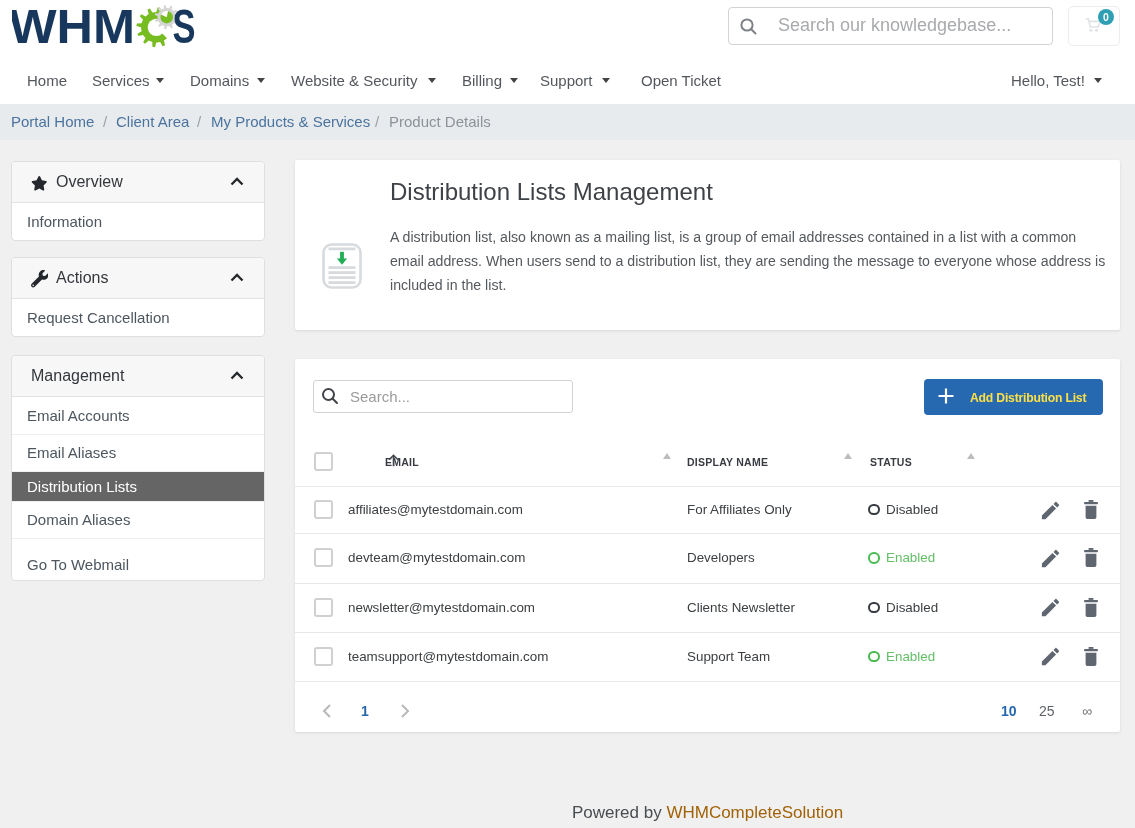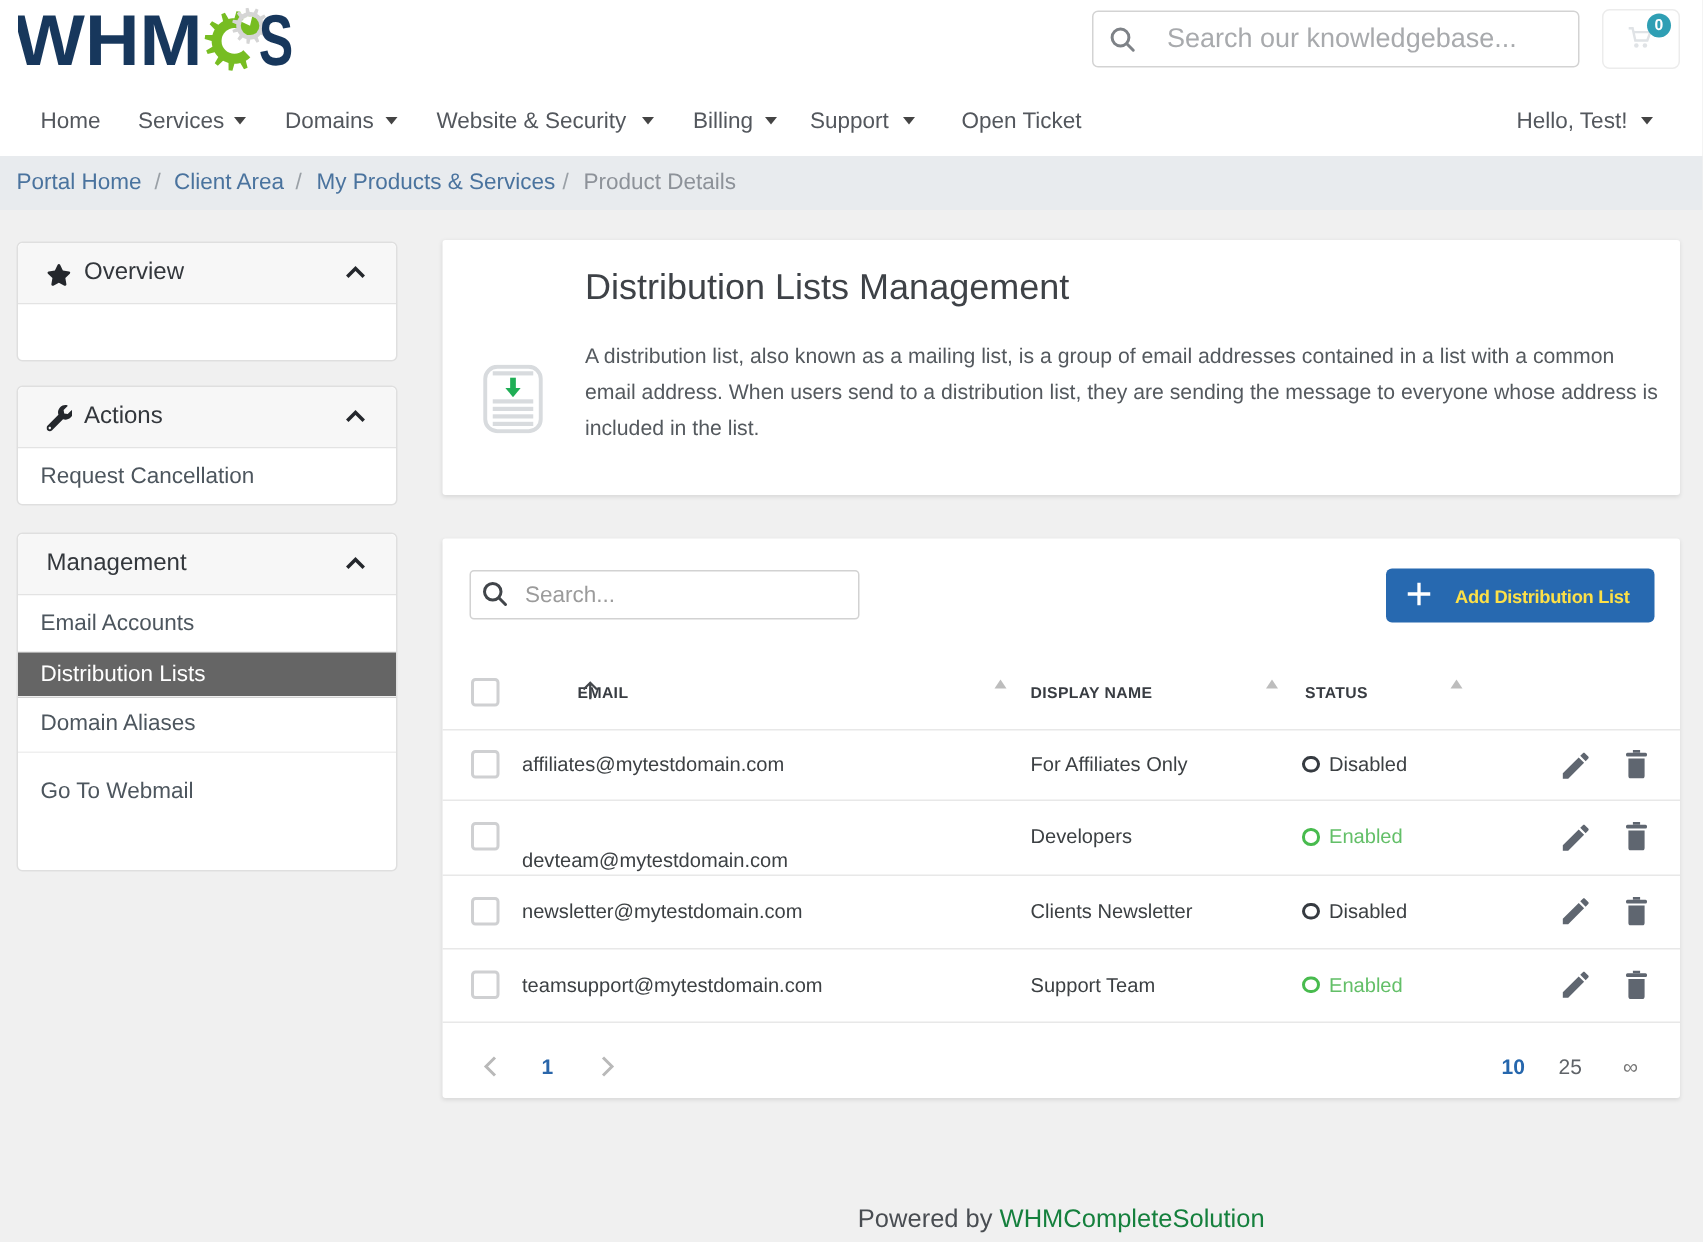--- a/index.html
+++ b/index.html
@@ -96,20 +96,23 @@
 <div class="panel" style="top:161px; height:80px;">
   <div class="phead">
     <svg class="abs" style="left:19px; top:14px;" width="16.5" height="14.7" viewBox="0 0 576 512">
         <path d="M316.9 18C311.6 7 300.4 0 288.1 0s-23.4 7-28.8 18L195 150.3 51.4 171.5c-12 1.8-22 10.2-25.7 21.7s-.7 24.2 7.9 32.7L137.8 327 113.2 470.9c-2 12 3 24.2 12.9 31.3s23 8 33.8 2.3l128.3-68.5 128.3 68.5c10.8 5.7 23.9 4.9 33.8-2.3s14.9-19.3 12.9-31.3L438.5 327 542.7 225.9c8.6-8.5 11.7-21.2 7.9-32.7s-13.7-19.9-25.7-21.7L381.2 150.3 316.9 18z" fill="#24272c"></path>
       </svg>
     <div class="lbl">Overview</div>
     <svg class="chev" viewBox="0 0 14 9">
         <path d="M1.5 7.5 L7 2 L12.5 7.5" fill="none" stroke="#24272c" stroke-width="2.3"></path>
       </svg>
   </div>
+  <div class="srow">
+      <div class="t">Information</div>
+    </div>
 </div>
 
 <div class="panel" style="top:257px; height:80px;">
   <div class="phead">
     <svg class="abs" style="left:18.5px; top:12px;" width="17.5" height="17.5" viewBox="0 0 512 512">
         <path d="M507.73 109.1c-2.24-9.03-13.54-12.09-20.12-5.51l-74.36 74.36-67.88-11.31-11.31-67.88 74.36-74.36c6.62-6.62 3.43-17.9-5.66-20.16-47.38-11.74-99.55.91-136.58 37.93-39.64 39.64-50.55 97.1-34.05 147.2L18.74 402.76c-24.99 24.99-24.99 65.51 0 90.5 24.99 24.99 65.51 24.99 90.5 0l213.21-213.21c50.12 16.71 107.47 5.68 147.37-34.22 37.07-37.07 49.7-89.32 37.91-136.73zM64 472c-13.25 0-24-10.75-24-24 0-13.26 10.75-24 24-24s24 10.74 24 24c0 13.25-10.75 24-24 24z" fill="#24272c"></path>
       </svg>
     <div class="lbl">Actions</div>
     <svg class="chev" viewBox="0 0 14 9">
         <path d="M1.5 7.5 L7 2 L12.5 7.5" fill="none" stroke="#24272c" stroke-width="2.3"></path>
@@ -122,20 +125,23 @@
 
 <div class="panel" style="top:355px; height:226px;">
   <div class="phead">
     <div class="lbl" style="left:19px;">Management</div>
     <svg class="chev" viewBox="0 0 14 9">
         <path d="M1.5 7.5 L7 2 L12.5 7.5" fill="none" stroke="#24272c" stroke-width="2.3"></path>
       </svg>
   </div>
   <div class="srow">
       <div class="t">Email Accounts</div>
+    </div>
+  <div class="srow" style="height:37px;">
+      <div class="t">Email Aliases</div>
     </div>
   <div class="srow active" style="height:30px;">
       <div class="t">Distribution Lists</div>
     </div>
   <div class="srow" style="height:36.5px;">
       <div class="t">Domain Aliases</div>
     </div>
   <div class="srow" style="height:53px;">
       <div class="t">Go To Webmail</div>
     </div>
@@ -184,21 +190,21 @@
   <div class="sortup" style="left:672px; top:94px;"></div>
   <div class="sep" style="top:126.5px;"></div>
 
   <div class="cb" style="left:18.5px; top:140.7px;"></div>
   <div class="tcell" style="left:53px; top:143px;">affiliates@mytestdomain.com</div>
   <div class="tcell" style="left:392px; top:143px;">For Affiliates Only</div>
   <div class="ring" style="left:573px; top:144.5px;"></div>
   <div class="tcell" style="left:591px; top:143px;">Disabled</div>
   <div class="sep" style="top:174px;"></div>
   <div class="cb" style="left:18.5px; top:189.2px;"></div>
-  <div class="tcell" style="left:53px; top:191px;margin-top:16px;">devteam@mytestdomain.com</div>
+  <div class="tcell" style="left:53px; top:191px;">devteam@mytestdomain.com</div>
   <div class="tcell" style="left:392px; top:191px;">Developers</div>
   <div class="ring g" style="left:573px; top:193px;"></div>
   <div class="tcell" style="left:591px; top:191px; color:#63bf68;">Enabled</div>
   <div class="sep" style="top:223.5px;"></div>
   <div class="cb" style="left:18.5px; top:238.7px;"></div>
   <div class="tcell" style="left:53px; top:240.5px;">newsletter@mytestdomain.com</div>
   <div class="tcell" style="left:392px; top:240.5px;">Clients Newsletter</div>
   <div class="ring" style="left:573px; top:242.5px;"></div>
   <div class="tcell" style="left:591px; top:240.5px;">Disabled</div>
   <div class="sep" style="top:273px;"></div>
@@ -249,13 +255,13 @@
 <svg class="abs" style="left:1039px; top:645.4px;" width="23" height="23" viewBox="0 0 24 24">
       <path d="M3 17.25V21h3.75L17.81 9.94l-3.75-3.75L3 17.25zM20.71 7.04c.39-.39.39-1.02 0-1.41l-2.34-2.34c-.39-.39-1.02-.39-1.41 0l-1.83 1.83 3.75 3.75 1.83-1.83z" fill="#5f6670"></path>
     </svg>
 <svg class="abs" style="left:1084px; top:647.2px;" width="14" height="19" viewBox="0 0 14 19">
       <path d="M4.6 0 h4.8 v1.9 h-4.8 Z" fill="#5f6670"></path>
       <rect x="0" y="1.9" width="14" height="2.4" rx="1" fill="#5f6670"></rect>
       <path d="M1.6 5.7 h10.8 v11.6 a1.7 1.7 0 0 1 -1.7 1.7 h-7.4 a1.7 1.7 0 0 1 -1.7 -1.7 Z" fill="#5f6670"></path>
     </svg>
   </div>
 
-<div class="abs" style="left:295px; top:803px; width:825px; text-align:center; font-size:17px; color:#494d52;">Powered by <span style="color:#15803d;">WHMCompleteSolution</span></div>
+<div class="abs" style="left:295px; top:803px; width:825px; text-align:center; font-size:17px; color:#494d52;">Powered by <span style="color:#a16207;">WHMCompleteSolution</span></div>
 
 </body></html>

